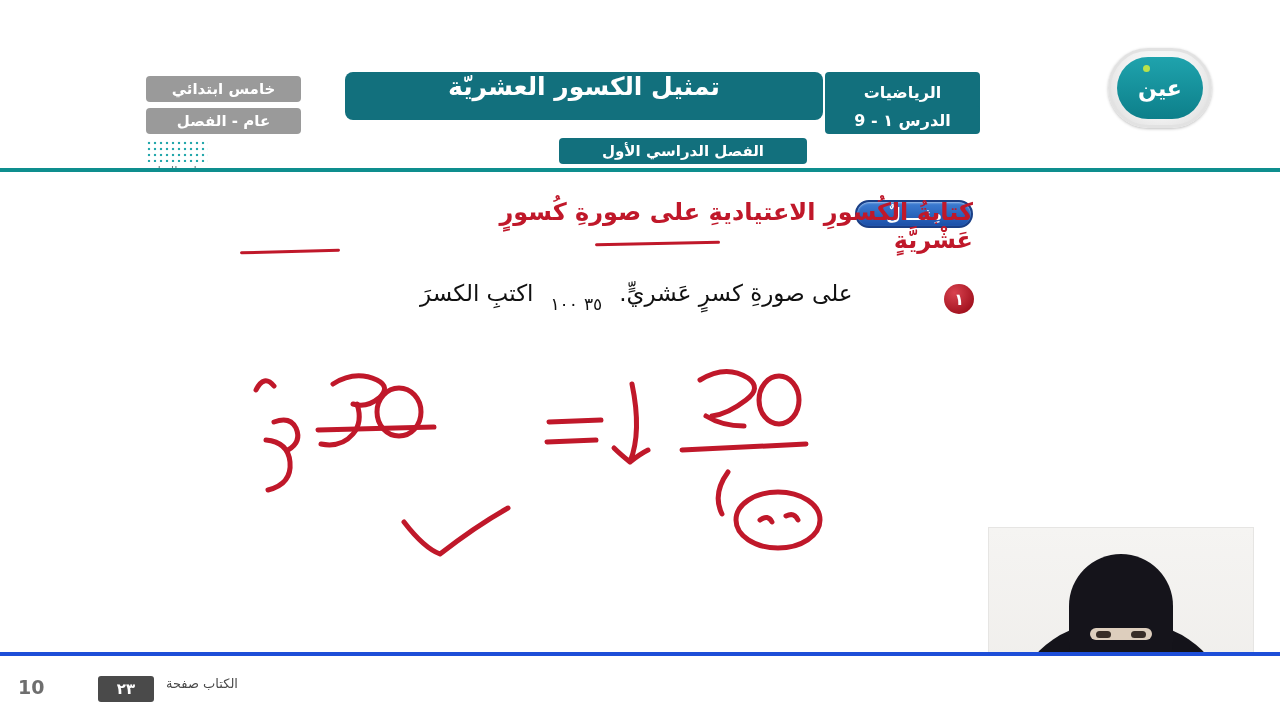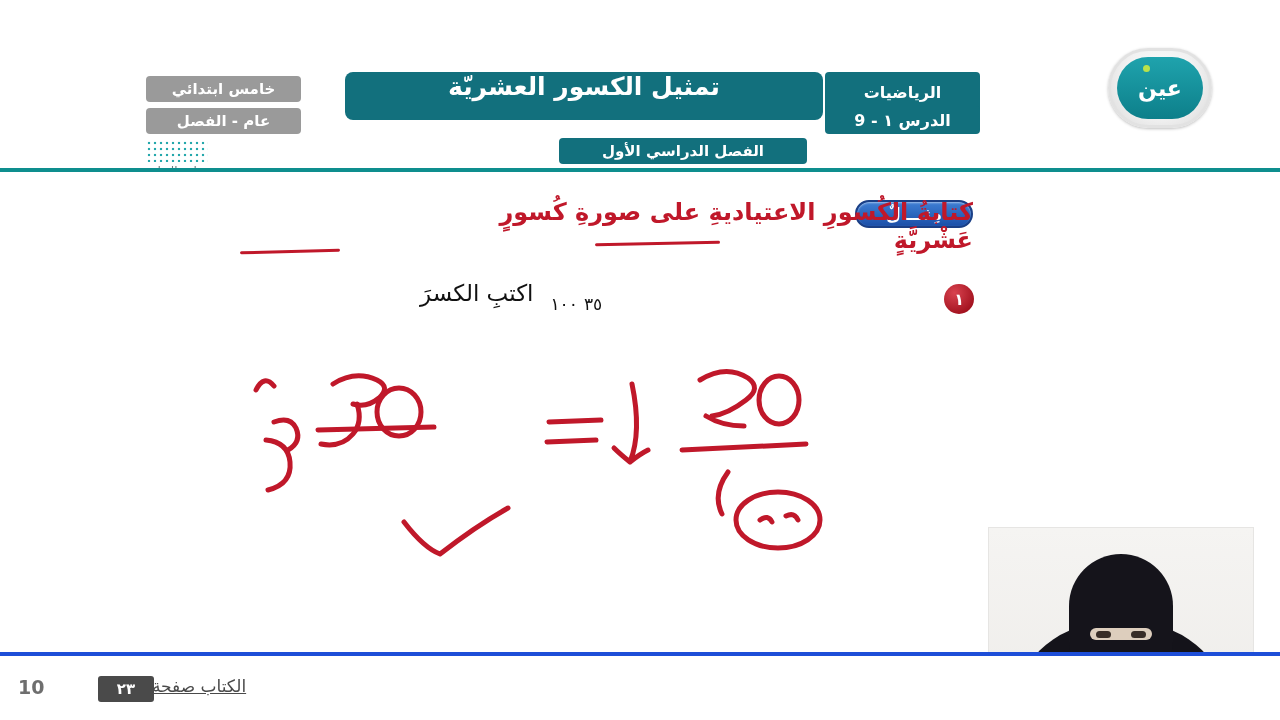--- a/index.html
+++ b/index.html
@@ -315,25 +315,24 @@
     position: absolute;
     top: 20px; left: 98px;
     width: 56px; height: 26px;
     background: #4a4a4a;
     border-radius: 3px;
     display: flex; align-items: center; justify-content: center;
     color: #ffffff; font-size: 15px; font-weight: bold;
   }
   .page-label {
     position: absolute;
-    top: 20px; left: 152px;
-    font-size: 17px;
+    top: 20px; left: 166px;
+    font-size: 13px;
     color: #4a4a4a;
     direction: rtl;
-    text-decoration: underline;
   }
 </style>
 </head>
 <body>
 
 <div id="stage">
 
   <div class="header">
 
     <div class="tag-grade">
@@ -381,20 +380,21 @@
 
     <div class="heading-line">كتابةُ الكُسورِ الاعتياديةِ على صورةِ كُسورٍ عَشْريَّةٍ</div>
     <div class="heading-underline-1"></div>
     <div class="heading-underline-2"></div>
 
     <div class="item-bullet">
       <span>١</span>
     </div>
 
     <div class="item-text">
+      <span>على صورةِ كسرٍ عَشريٍّ.</span>
       <span class="frac">
         <span class="num">٣٥</span>
         <span class="bar"></span>
         <span class="den">١٠٠</span>
       </span>
       <span>اكتبِ الكسرَ</span>
     </div>
 
     <svg class="ink" viewBox="0 0 1280 480">
       <g fill="none" stroke="#c0182a" stroke-width="5" stroke-linecap="round" stroke-linejoin="round">

